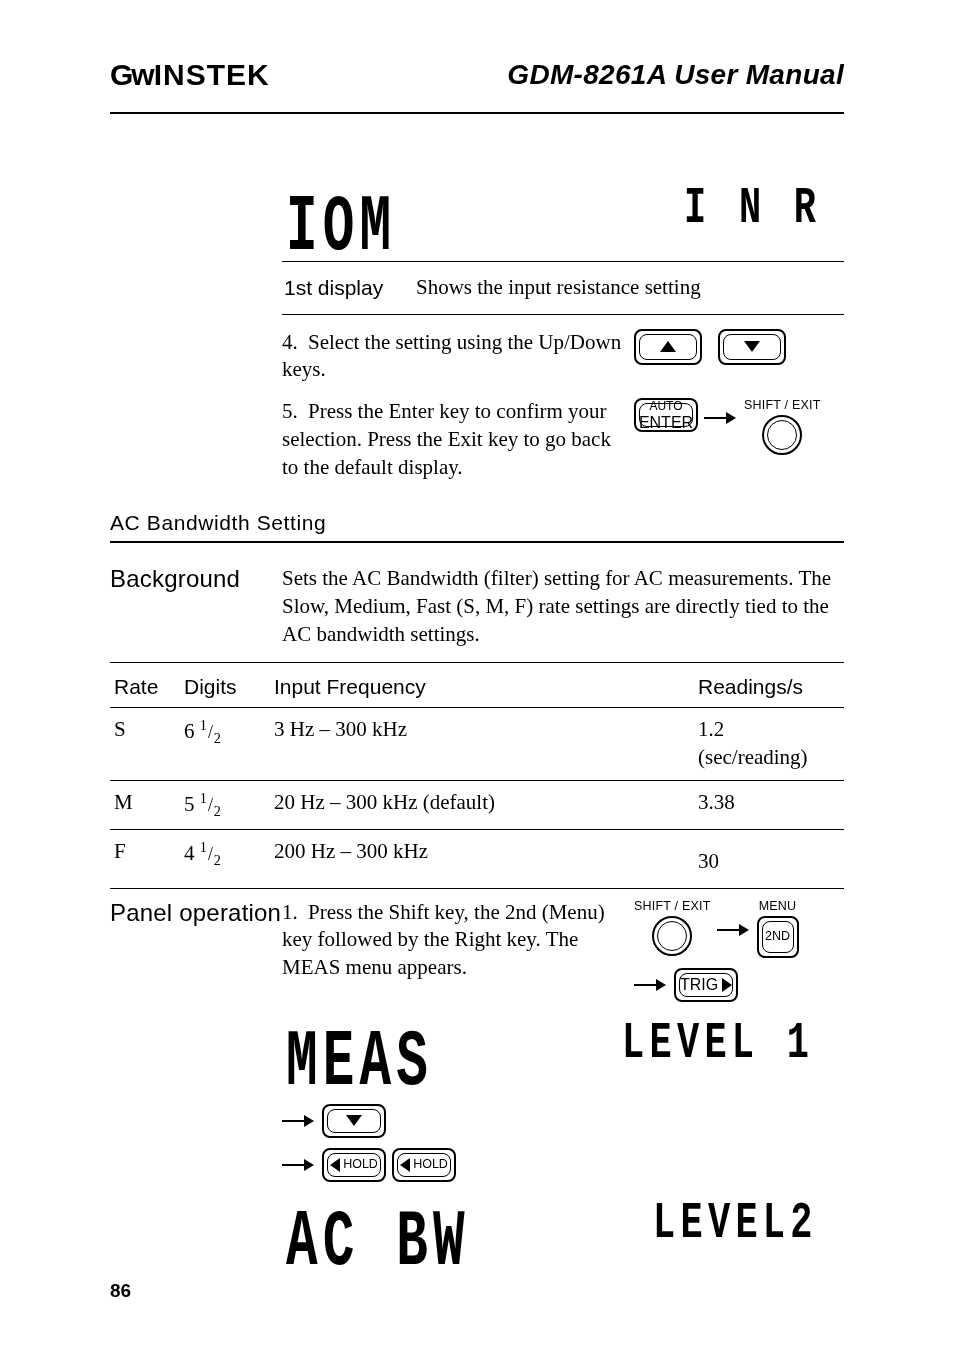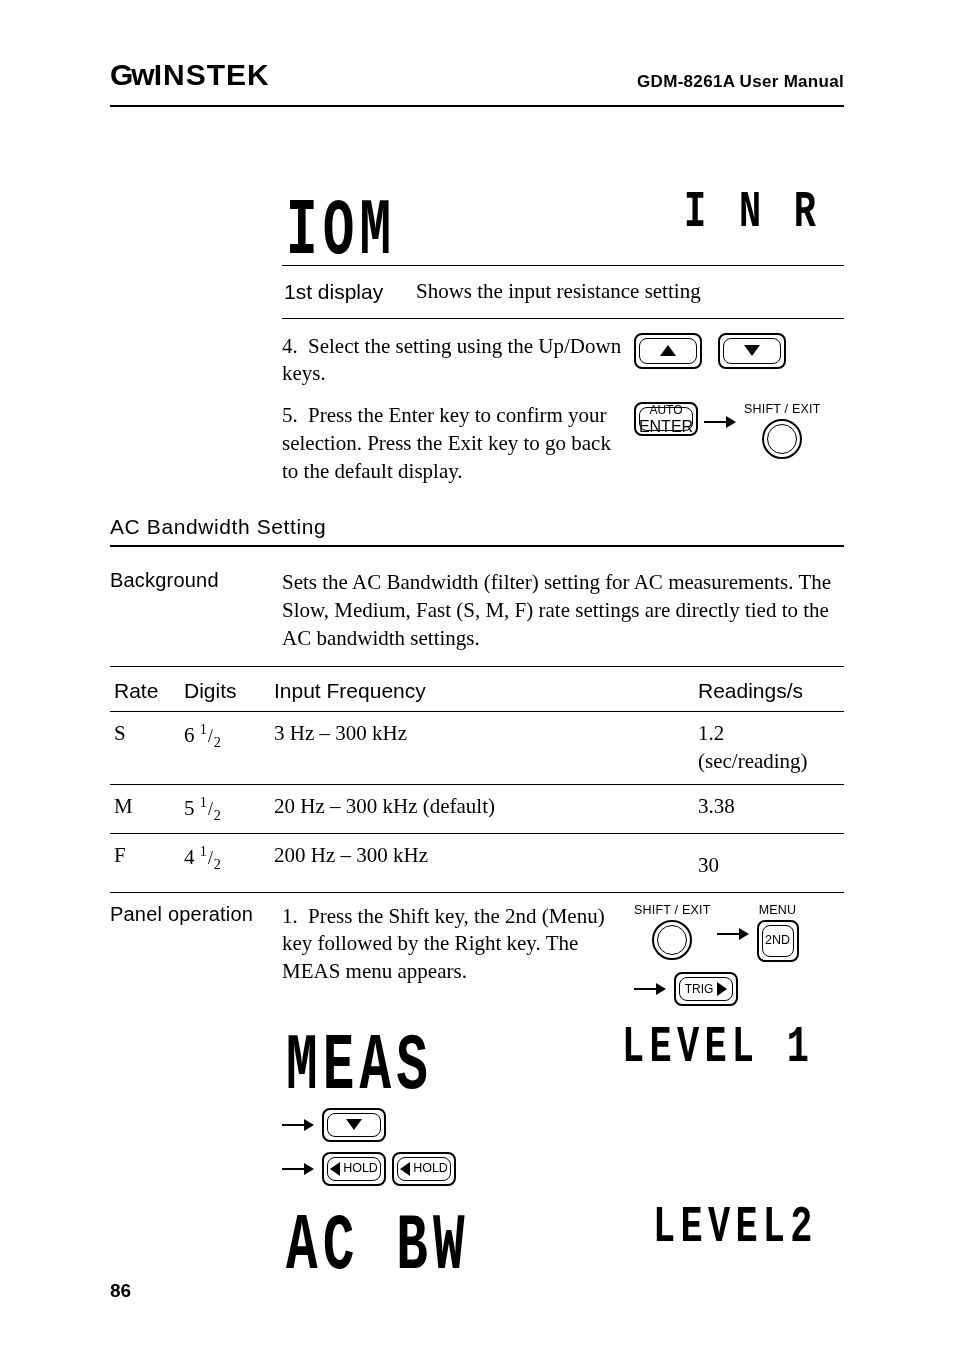--- a/index.html
+++ b/index.html
@@ -21,43 +21,44 @@
     position:relative;
   }
   .page {
     padding: 58px var(--margin-r) 0 var(--margin-l);
   }
 
   
   .hdr {
     display:flex;
     justify-content:space-between;
-    align-items:flex-end;
+    align-items:center;
     border-bottom:2px solid var(--rule);
-    padding-bottom:13px;
-    margin-bottom:40px;
+    padding-bottom:20px;
+    margin-bottom:29px;
   }
   .brand {
     font-family: Arial, Helvetica, sans-serif;
     font-weight:900;
     font-size:30px;
     letter-spacing:-1px;
   }
   .brand .gu { letter-spacing:-2px; }
   .brand .instek { letter-spacing:1px; }
   .doctitle {
     font-family: "Arial Narrow", Arial, sans-serif;
     font-weight:600;
-    font-size:17px;
+    font-size:28px;
     letter-spacing:0.3px;
+    font-style:italic;
   }
 
   
   .cols { display:flex; }
-  .left { width:172px; flex:none; font-family:"Arial Narrow",Arial,sans-serif; font-size:20px; letter-spacing:0.2px; }
+  .left { width:172px; flex:none; font-family:"Arial Narrow",Arial,sans-serif; font-size:24px; letter-spacing:0.2px; }
   .right { flex:1; }
   .serif { font-family: Georgia, "Times New Roman", serif; font-size:21px; line-height:1.32; }
 
   .rule { border:none; border-top:1.5px solid var(--rule); margin:6px 0; }
   .rule-in-right { width:100%; }
 
   .stepnum { display:inline-block; width:26px; vertical-align:top; }
   .steprow { display:flex; align-items:flex-start; margin-top:14px;}
   .steprow .txt { flex:1; padding-right:12px;}
   .steprow .keys { width:210px; text-align:left; }
@@ -107,21 +108,21 @@
   }
   .keycap.auto { flex-direction:column; font-size:12px; }
   .keycap.auto .sub{ font-size:16px; margin-top:3px;}
   .keycap .tri-up, .keycap .tri-down {
     width:0;height:0;border-left:8px solid transparent;border-right:8px solid transparent;
   }
   .keycap .tri-up   { border-bottom:11px solid #000; }
   .keycap .tri-down { border-top:11px solid #000; }
   .keycap .tri-right{ width:0;height:0;border-top:7px solid transparent;border-bottom:7px solid transparent;border-left:10px solid #000; display:inline-block;}
   .keycap .tri-left { width:0;height:0;border-top:7px solid transparent;border-bottom:7px solid transparent;border-right:10px solid #000; display:inline-block;}
-  .keycap.trig span.t { font-size:12px;text-align:center;}
+  .keycap.trig span.t { font-size:16px;text-align:center;}
   .label-over { font-family:Arial,sans-serif; font-size:12.5px; display:block; text-align:center; margin-bottom:3px; letter-spacing:0.2px;}
   .arrow {
     display:inline-block; width:34px; height:12px; position:relative; vertical-align:middle;
   }
   .arrow::before{ content:""; position:absolute; top:5px; left:0; width:24px; height:2px; background:#000;}
   .arrow::after { content:""; position:absolute; top:0; left:22px; width:0;height:0;border-top:6px solid transparent;border-bottom:6px solid transparent;border-left:10px solid #000;}
 
   .h2 {
     font-family:"Arial Narrow",Arial,sans-serif;
     font-size:21px;

